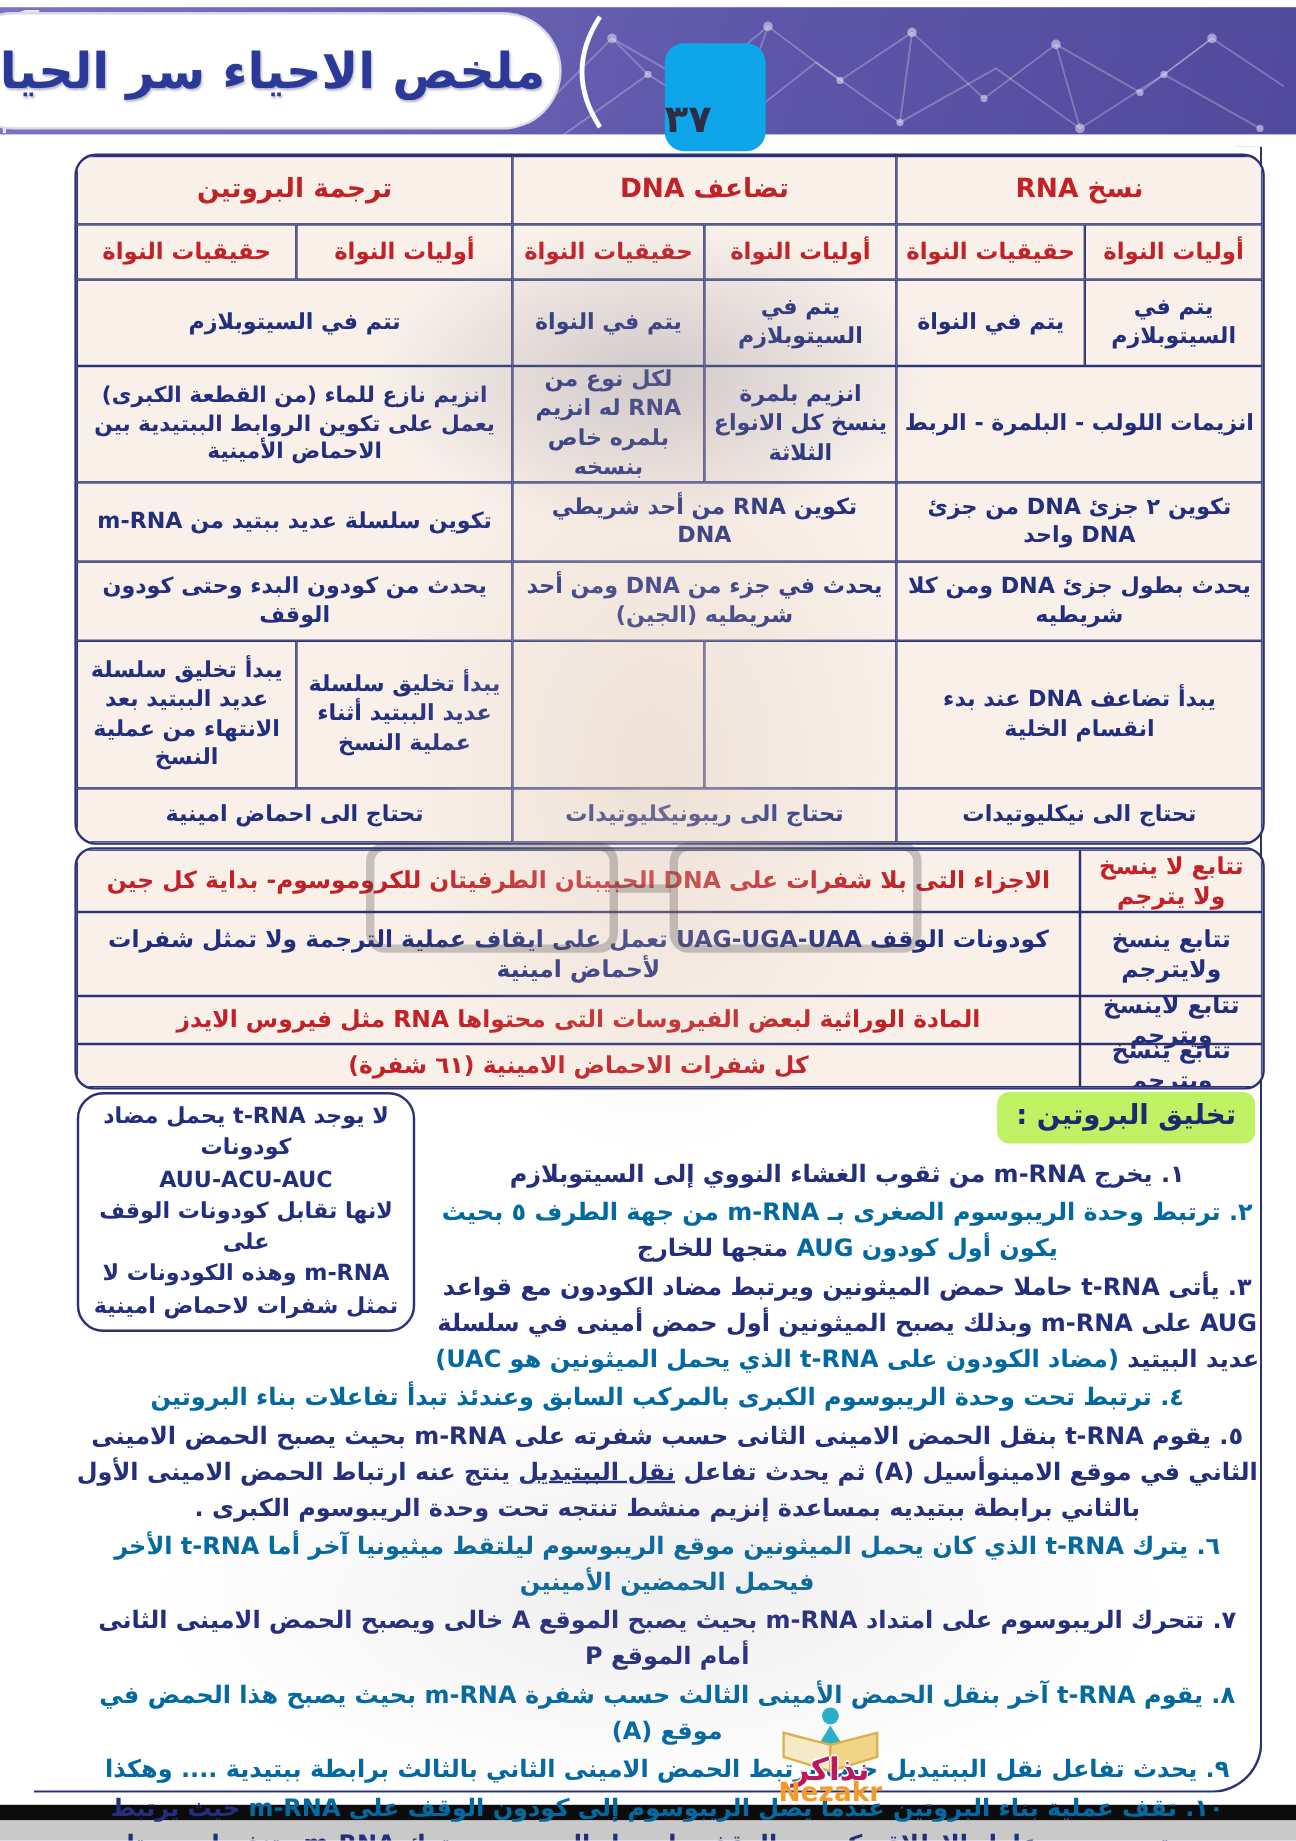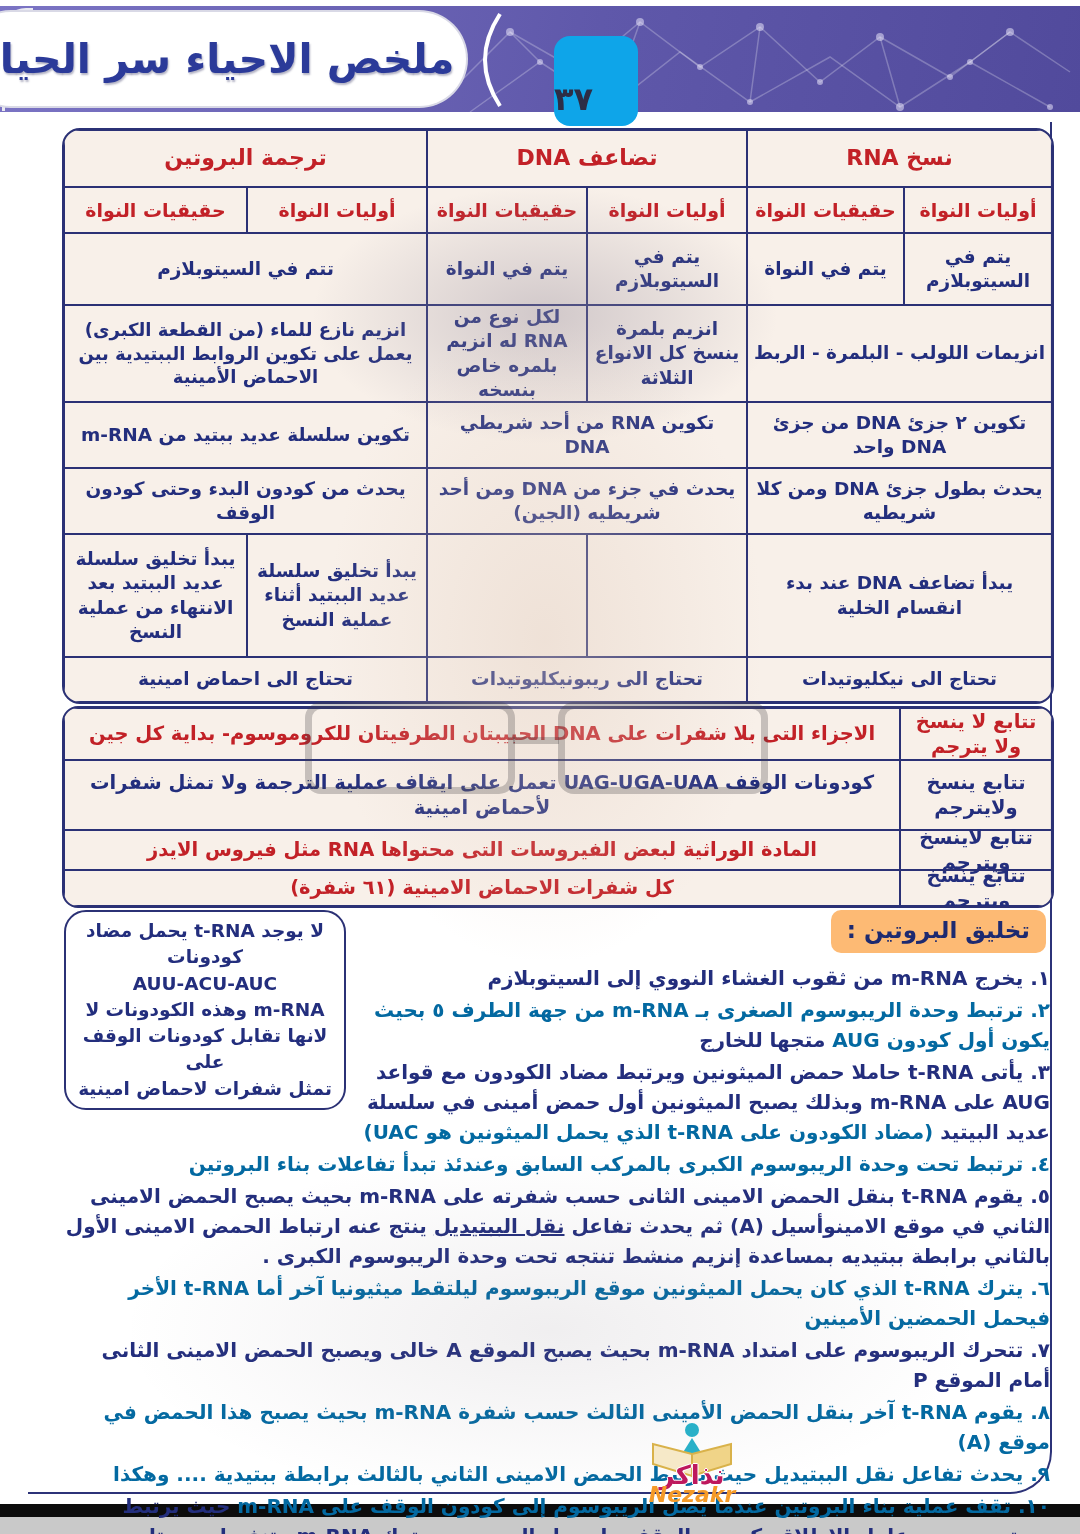--- a/index.html
+++ b/index.html
@@ -46,42 +46,42 @@
           text-align:center;padding:2px 10px;box-sizing:border-box;font-size:19.5px;line-height:1.3;}
   .c-red{color:#c22127;} .c-navy{color:#232e7d;}
 
   
   .steps{position:absolute;left:62px;top:908px;width:988px;direction:rtl;font-size:20px;
          line-height:1.5;color:#232e7d;z-index:1;}
   .trna{float:left;width:282px;height:200px;border:2.5px solid #2b3175;border-radius:22px;background:#fff;
         margin:2px 16px 14px 2px;display:flex;flex-direction:column;justify-content:center;
         text-align:center;font-size:18.5px;color:#232e7d;line-height:1.42;box-sizing:border-box;padding:4px;}
   .heading-row{text-align:right;margin:2px 4px 10px 0;}
-  .heading{display:inline-block;background:#fdba74;border-radius:10px;padding:3px 16px 5px;
+  .heading{display:inline-block;background:#bef264;border-radius:10px;padding:3px 16px 5px;
            font-size:23px;color:#1d2a70;margin-left:19px;}
-  .step{margin:2px 0;text-align:right;}
+  .step{margin:2px 0;text-align:center;}
   .red{color:#0369a1;} .navy{color:#232e7d;} .u{text-decoration:underline;}
 
   
   .face{position:absolute;pointer-events:none;z-index:3;}
   .hair{left:310px;top:185px;width:470px;height:260px;
         background:radial-gradient(ellipse at center,rgba(150,140,155,.40),rgba(150,140,155,0) 70%);}
   .skin{left:330px;top:320px;width:430px;height:640px;
         background:radial-gradient(ellipse at center,rgba(226,205,190,.42),rgba(226,205,190,0) 72%);}
   .rim{border:7px solid rgba(70,66,70,.28);border-radius:16px;width:210px;height:92px;box-sizing:border-box;}
   .riml{left:305px;top:702px;} .rimr{left:558px;top:702px;}
   .bridge{left:513px;top:737px;width:46px;height:7px;background:rgba(70,66,70,.28);}
   .shoulders{left:120px;top:1150px;width:860px;height:360px;
         background:radial-gradient(ellipse at center,rgba(130,120,130,.12),rgba(130,120,130,0) 70%);}
 
   
   .wm{position:absolute;left:612px;top:1420px;width:160px;text-align:center;z-index:8;}
   .wm-ar{margin-top:-30px;font-size:26px;color:#be185d;
          text-shadow:-1px 0 #fff,1px 0 #fff,0 -1px #fff,0 1px #fff;}
-  .wm-en{margin-top:-8px;font-size:22px;font-style:italic;color:#f59a28;}
+  .wm-en{margin-top:-8px;font-size:22px;color:#f59a28;}
 
   
   .bar-black{position:absolute;left:0;top:1504px;width:1080px;height:13px;background:#0c0c0c;}
   .bar-gray{position:absolute;left:0;top:1517px;width:1080px;height:17px;background:#c9c9c9;}
 </style>
 </head>
 <body>
 
 <div class="page">
 
@@ -175,22 +175,22 @@
     <div class="c-red">المادة الوراثية لبعض الفيروسات التى محتواها RNA مثل فيروس الايدز</div>
     <div class="c-navy">تتابع ينسخ ويترجم</div>
     <div class="c-red">كل شفرات الاحماض الامينية (٦١ شفرة)</div>
   </div>
 
   <div class="steps">
     <div class="trna">
       <div>لا يوجد t-RNA يحمل مضاد</div>
       <div>كودونات</div>
       <div>AUU-ACU-AUC</div>
+      <div>لانها تقابل كودونات الوقف على</div>
       <div>m-RNA وهذه الكودونات لا</div>
-      <div>لانها تقابل كودونات الوقف على</div>
       <div>تمثل شفرات لاحماض امينية</div>
     </div>
     <div class="heading-row">
       <span class="heading">تخليق البروتين :</span>
     </div>
     <div class="step"><span class="navy">١. يخرج m-RNA من ثقوب الغشاء النووي إلى السيتوبلازم</span></div>
     <div class="step"><span class="red">٢. ترتبط وحدة الريبوسوم الصغرى بـ m-RNA من جهة الطرف ٥ بحيث يكون أول كودون AUG</span><span class="navy"> متجها للخارج</span></div>
     <div class="step"><span class="navy">٣. يأتى t-RNA حاملا حمض الميثونين ويرتبط مضاد الكودون مع قواعد AUG على m-RNA وبذلك يصبح الميثونين أول حمض أمينى في سلسلة عديد البيتيد </span><span class="red">(مضاد الكودون على t-RNA الذي يحمل الميثونين هو UAC)</span></div>
     <div class="step"><span class="red">٤. ترتبط تحت وحدة الريبوسوم الكبرى بالمركب السابق وعندئذ تبدأ تفاعلات بناء البروتين</span></div>
     <div class="step"><span class="navy">٥. يقوم t-RNA بنقل الحمض الامينى الثانى حسب شفرته على m-RNA بحيث يصبح الحمض الامينى الثاني في موقع الامينوأسيل (A) ثم يحدث تفاعل </span><span class="navy u">نقل الببتيديل</span><span class="navy"> ينتج عنه ارتباط الحمض الامينى الأول بالثاني برابطة ببتيديه بمساعدة إنزيم منشط تنتجه تحت وحدة الريبوسوم الكبرى .</span></div>

